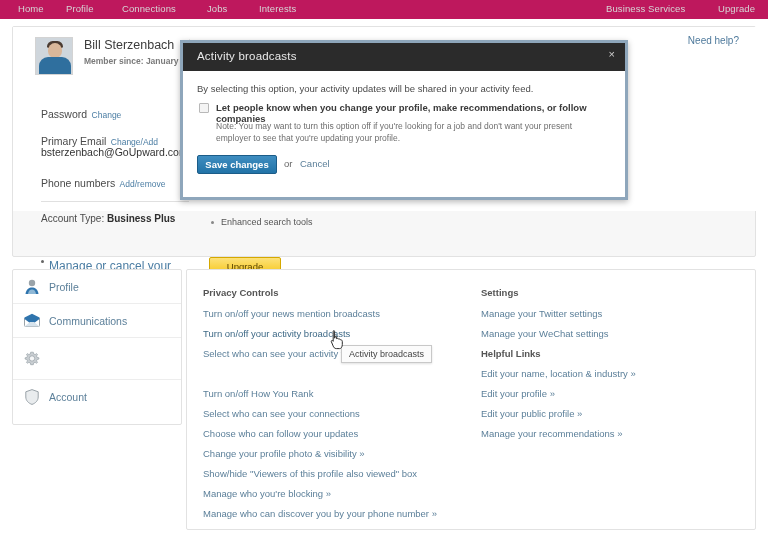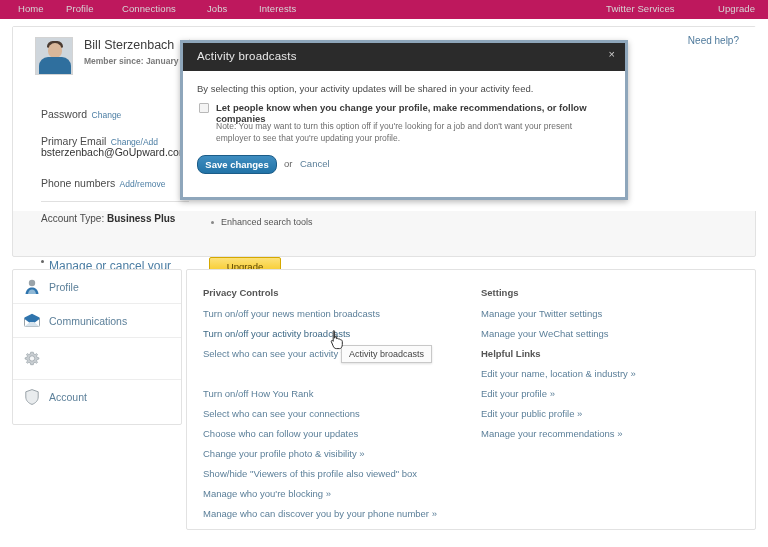--- a/index.html
+++ b/index.html
@@ -173,38 +173,38 @@
   .m-check-label {
     position:absolute; left:33px; top:31px; font-size:9.5px; color:#3a3a3a; font-weight:bold;
   }
   .m-note {
     position:absolute; left:33px; top:49px; width:392px; font-size:8.5px;
     color:#6e6e6e; line-height:12px;
   }
   .m-save {
     position:absolute; left:14px; top:84px; width:80px; height:19px;
     background:linear-gradient(#3f8dc0,#2173a7); border:1px solid #1b5c88;
-    border-radius:8px; color:#fff; font-size:9.5px; font-weight:bold;
+    border-radius:2px; color:#fff; font-size:9.5px; font-weight:bold;
     text-align:center; line-height:18px; cursor:pointer;
   }
   .m-or { position:absolute; left:101px; top:87px; font-size:9.5px; color:#666; }
   .m-cancel { position:absolute; left:117px; top:87px; font-size:9.5px; color:#5b7f99; cursor:pointer; }
 </style>
 </head>
 <body>
 
 <div id="root">
 
   <div class="topnav">
     <div class="navlink" style="left:18px">Home</div>
     <div class="navlink" style="left:66px">Profile</div>
     <div class="navlink" style="left:122px">Connections</div>
     <div class="navlink" style="left:207px">Jobs</div>
     <div class="navlink" style="left:259px">Interests</div>
-    <div class="navlink" style="left:606px">Twitter Services</div>
+    <div class="navlink" style="left:606px">Business Services</div>
     <div class="navlink" style="left:718px">Upgrade</div>
   </div>
 
   <div class="pagebg"></div>
 
   <div class="acct-card">
     <div class="inner-white"></div>
 
     <div class="avatar">
       <div class="hair"></div>

